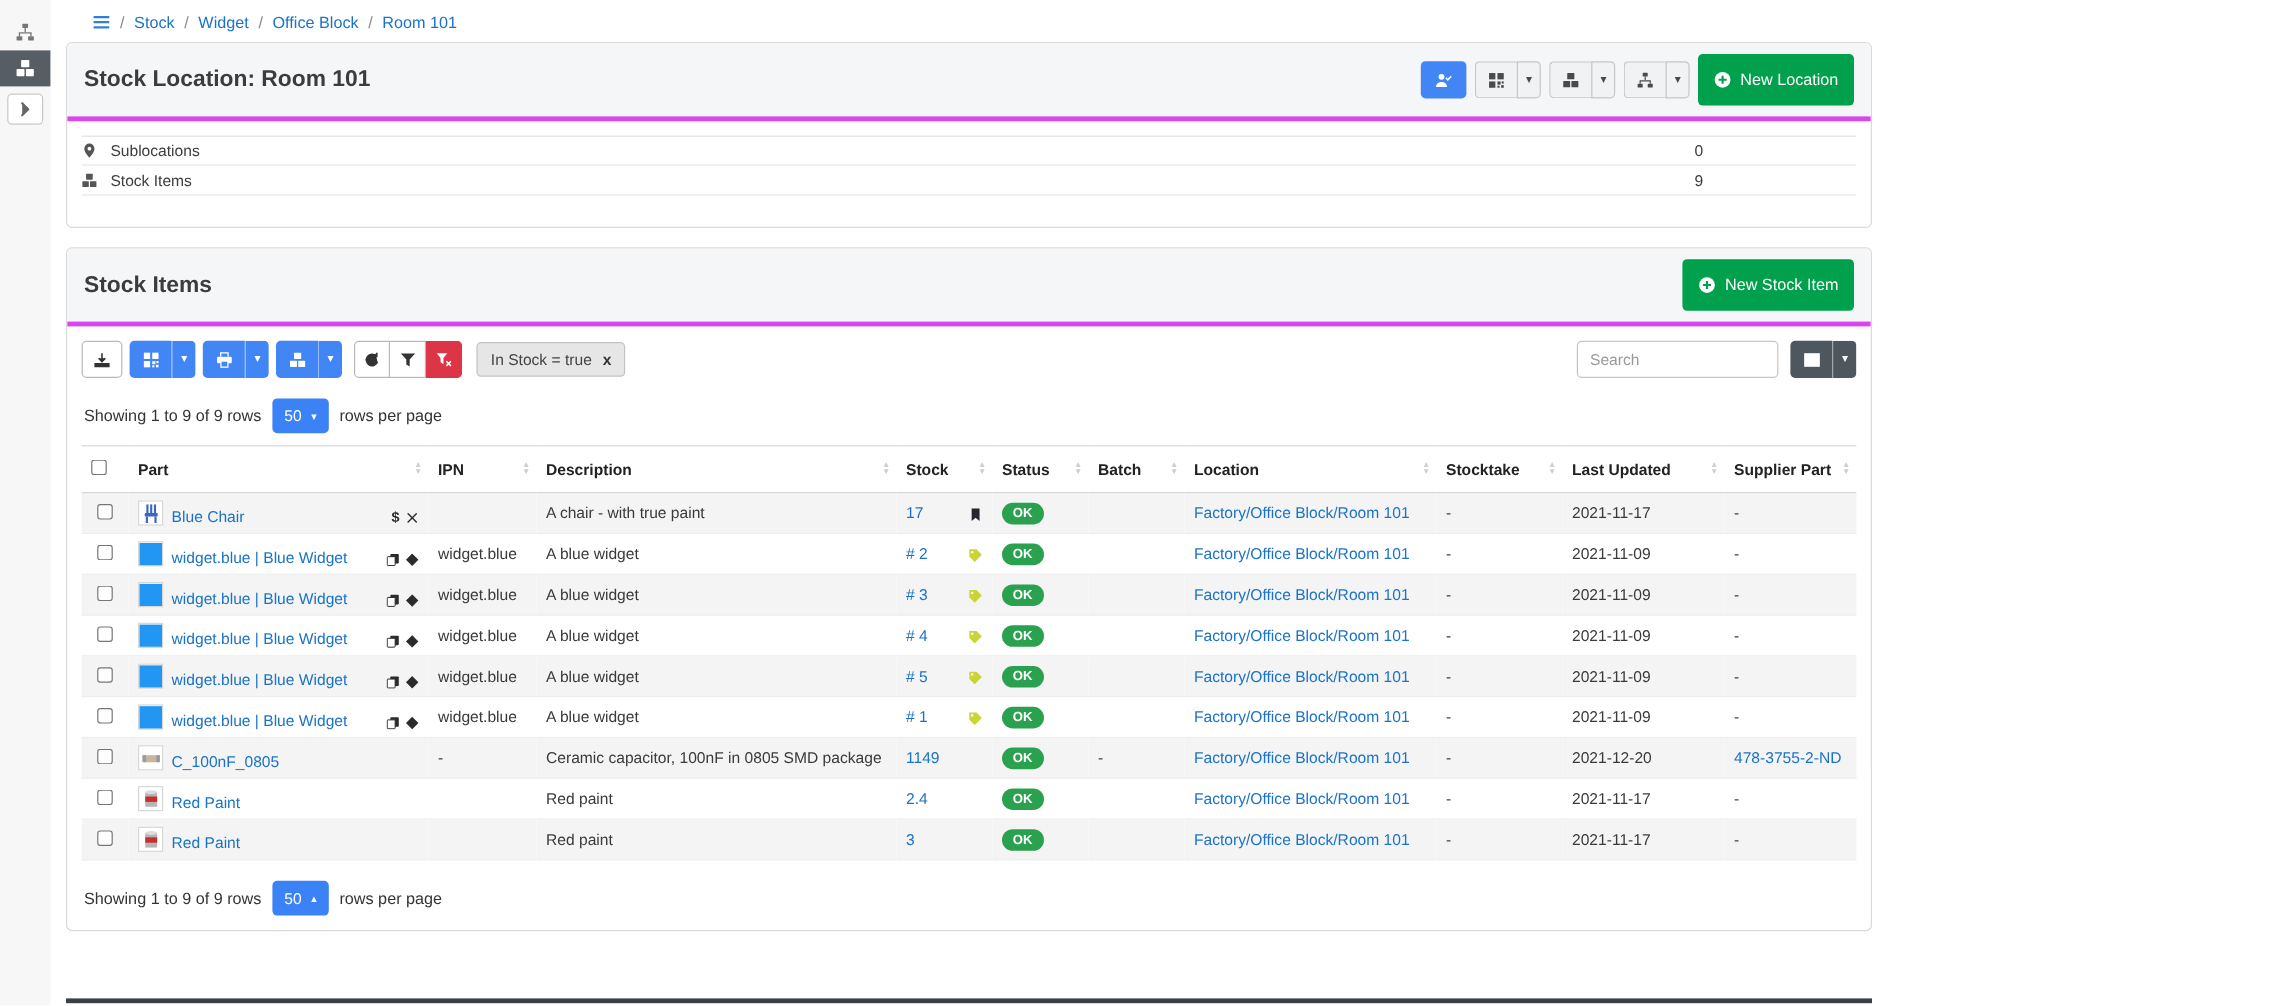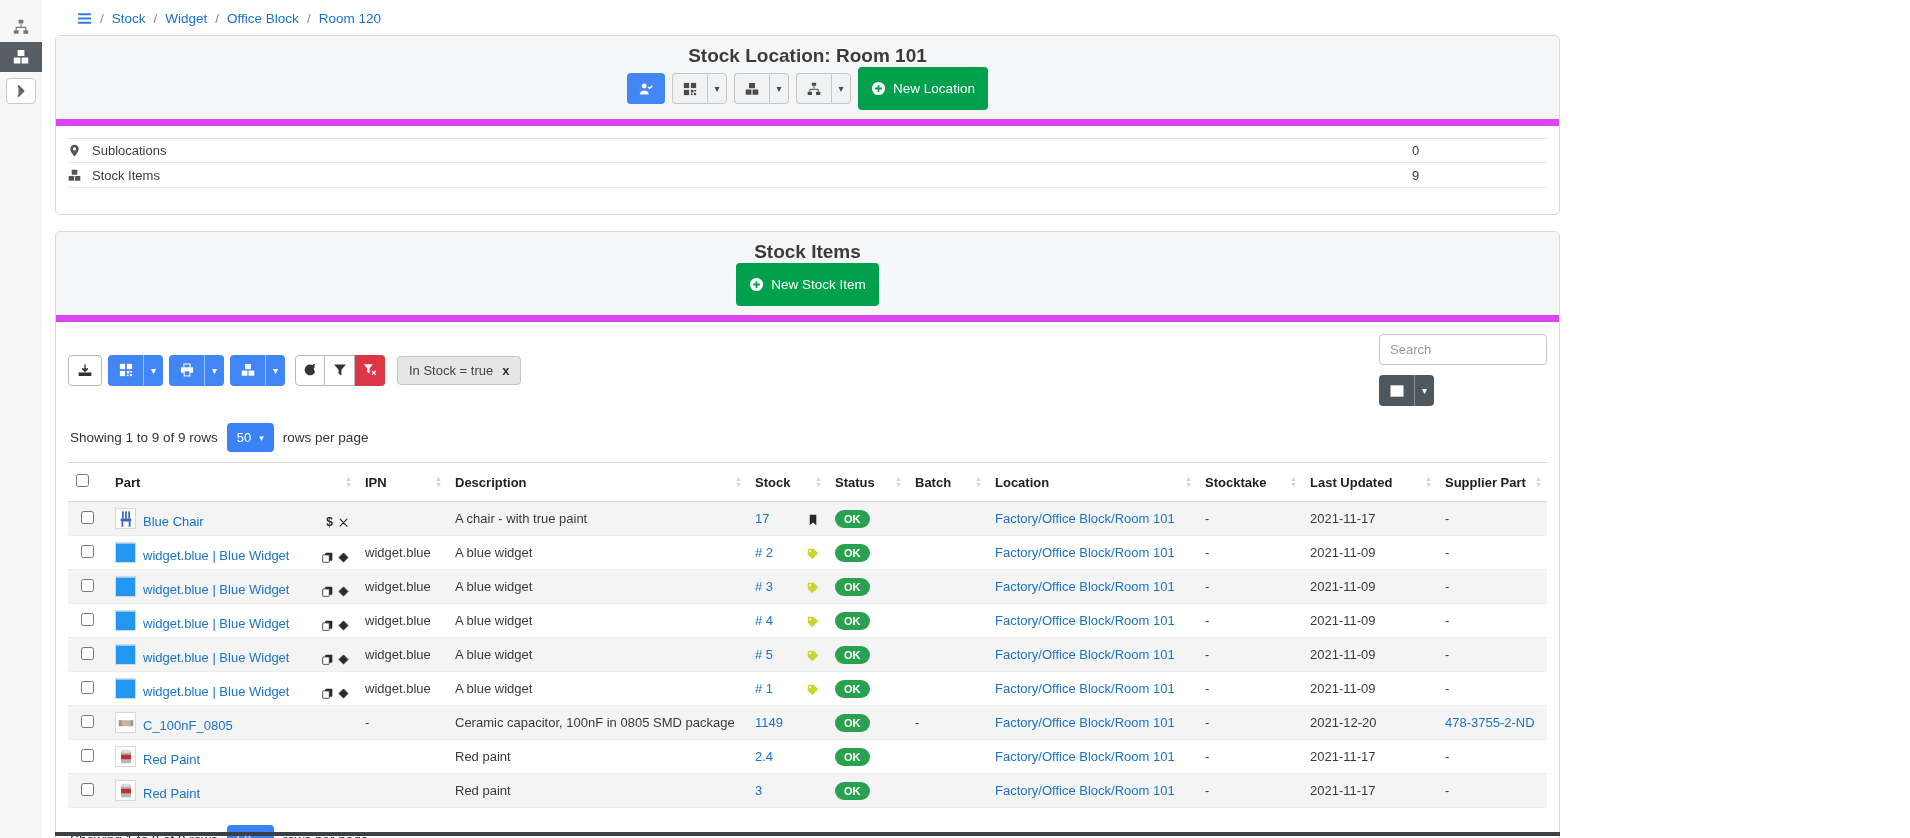--- a/index.html
+++ b/index.html
@@ -20,21 +20,21 @@
 
   
   .main{width:1505px;margin-left:13px;}
   .breadcrumb{display:flex;align-items:center;gap:7px;padding:11px 0 9px 22px;font-size:13.5px;}
   .bc-menu{color:#2f7fe0;display:inline-flex;cursor:pointer;}
   .bc-sep{color:#8a8a8a;margin:0 1px;}
   .bc-link{color:var(--link);text-decoration:none;cursor:pointer;}
 
   .card{border:1px solid var(--border);border-radius:5px;background:#fff;overflow:hidden;}
   .card + .card{margin-top:16px;}
-  .card-head{background:var(--head-bg);border-bottom:7px solid #d946ef;padding:9px 14px;display:flex;align-items:center;justify-content:space-between;flex-direction:column;}
+  .card-head{background:var(--head-bg);border-bottom:4px solid #d946ef;padding:9px 14px;display:flex;align-items:center;justify-content:space-between;}
   .panel-title{font-size:19px;font-weight:600;color:#3c3c3c;}
   .head-actions{display:flex;align-items:center;gap:7px;}
 
   .btn-square{height:31px;min-width:34px;display:inline-flex;align-items:center;justify-content:center;
     border:1px solid transparent;border-radius:4px;cursor:pointer;background:#fff;}
   .btn-square.blue{background:var(--blue);color:#fff;width:38px;border:none;}
   .btn-square.white{background:#fff;border:1px solid #b9b9b9;color:#333;}
   .btn-square.red{background:var(--red);border:1px solid var(--red);color:#fff;}
 
   .split{display:inline-flex;cursor:pointer;}
@@ -68,21 +68,21 @@
   .panel-body{padding:12px 12px 8px 12px;}
   .toolbar{display:flex;align-items:center;gap:6px;}
   .btn-group{display:inline-flex;margin-left:4px;}
   .btn-group .btn-square{border-radius:0;min-width:30px;}
   .btn-group .btn-square:first-child{border-radius:4px 0 0 4px;}
   .btn-group .btn-square:last-child{border-radius:0 4px 4px 0;}
   .btn-group .btn-square + .btn-square{border-left:none;}
   .filter-chip{display:inline-flex;align-items:center;gap:9px;height:29px;padding:0 11px;margin-left:6px;
     background:#e6e6e6;border:1px solid #c3c3c3;border-radius:4px;color:#444;cursor:pointer;}
   .chip-x{font-weight:bold;color:#333;cursor:pointer;}
-  .toolbar-right{margin-left:auto;display:flex;gap:10px;flex-direction:column;}
+  .toolbar-right{margin-left:auto;display:flex;gap:10px;}
   .search{width:168px;height:31px;border:1px solid #c6c6c6;border-radius:4px;padding:0 10px;font-size:13px;color:#333;outline:none;}
   .search::placeholder{color:#9a9a9a;}
 
   .page-row{display:flex;align-items:center;gap:9px;margin:17px 2px 4px 2px;color:#343434;font-size:13.5px;}
   .page-size{display:inline-flex;align-items:center;gap:8px;background:#3b82f6;color:#fff;border:none;border-radius:4px;
     height:29px;padding:0 10px;font-size:13px;cursor:pointer;}
   .ps-caret{font-size:9px;}
 
   
   .grid{width:100%;border-collapse:collapse;margin-top:10px;}
@@ -165,21 +165,21 @@
           </span>
         </span>
       <span id="breadcrumb-items" style="display:inline-flex;align-items:center;gap:7px;">
           <span class="bc-sep">/</span>
           <a class="bc-link">Stock</a>
           <span class="bc-sep">/</span>
           <a class="bc-link">Widget</a>
           <span class="bc-sep">/</span>
           <a class="bc-link">Office Block</a>
           <span class="bc-sep">/</span>
-          <a class="bc-link">Room 120</a>
+          <a class="bc-link">Room 101</a>
         </span>
     </nav>
 
     <section class="card">
       <header class="card-head">
         <h1 class="panel-title">Stock Location: Room 101</h1>
         <div class="head-actions">
           <button class="btn-square blue">
               <span class="icx">
                 <svg class="ic" viewBox="0 0 16 16">

